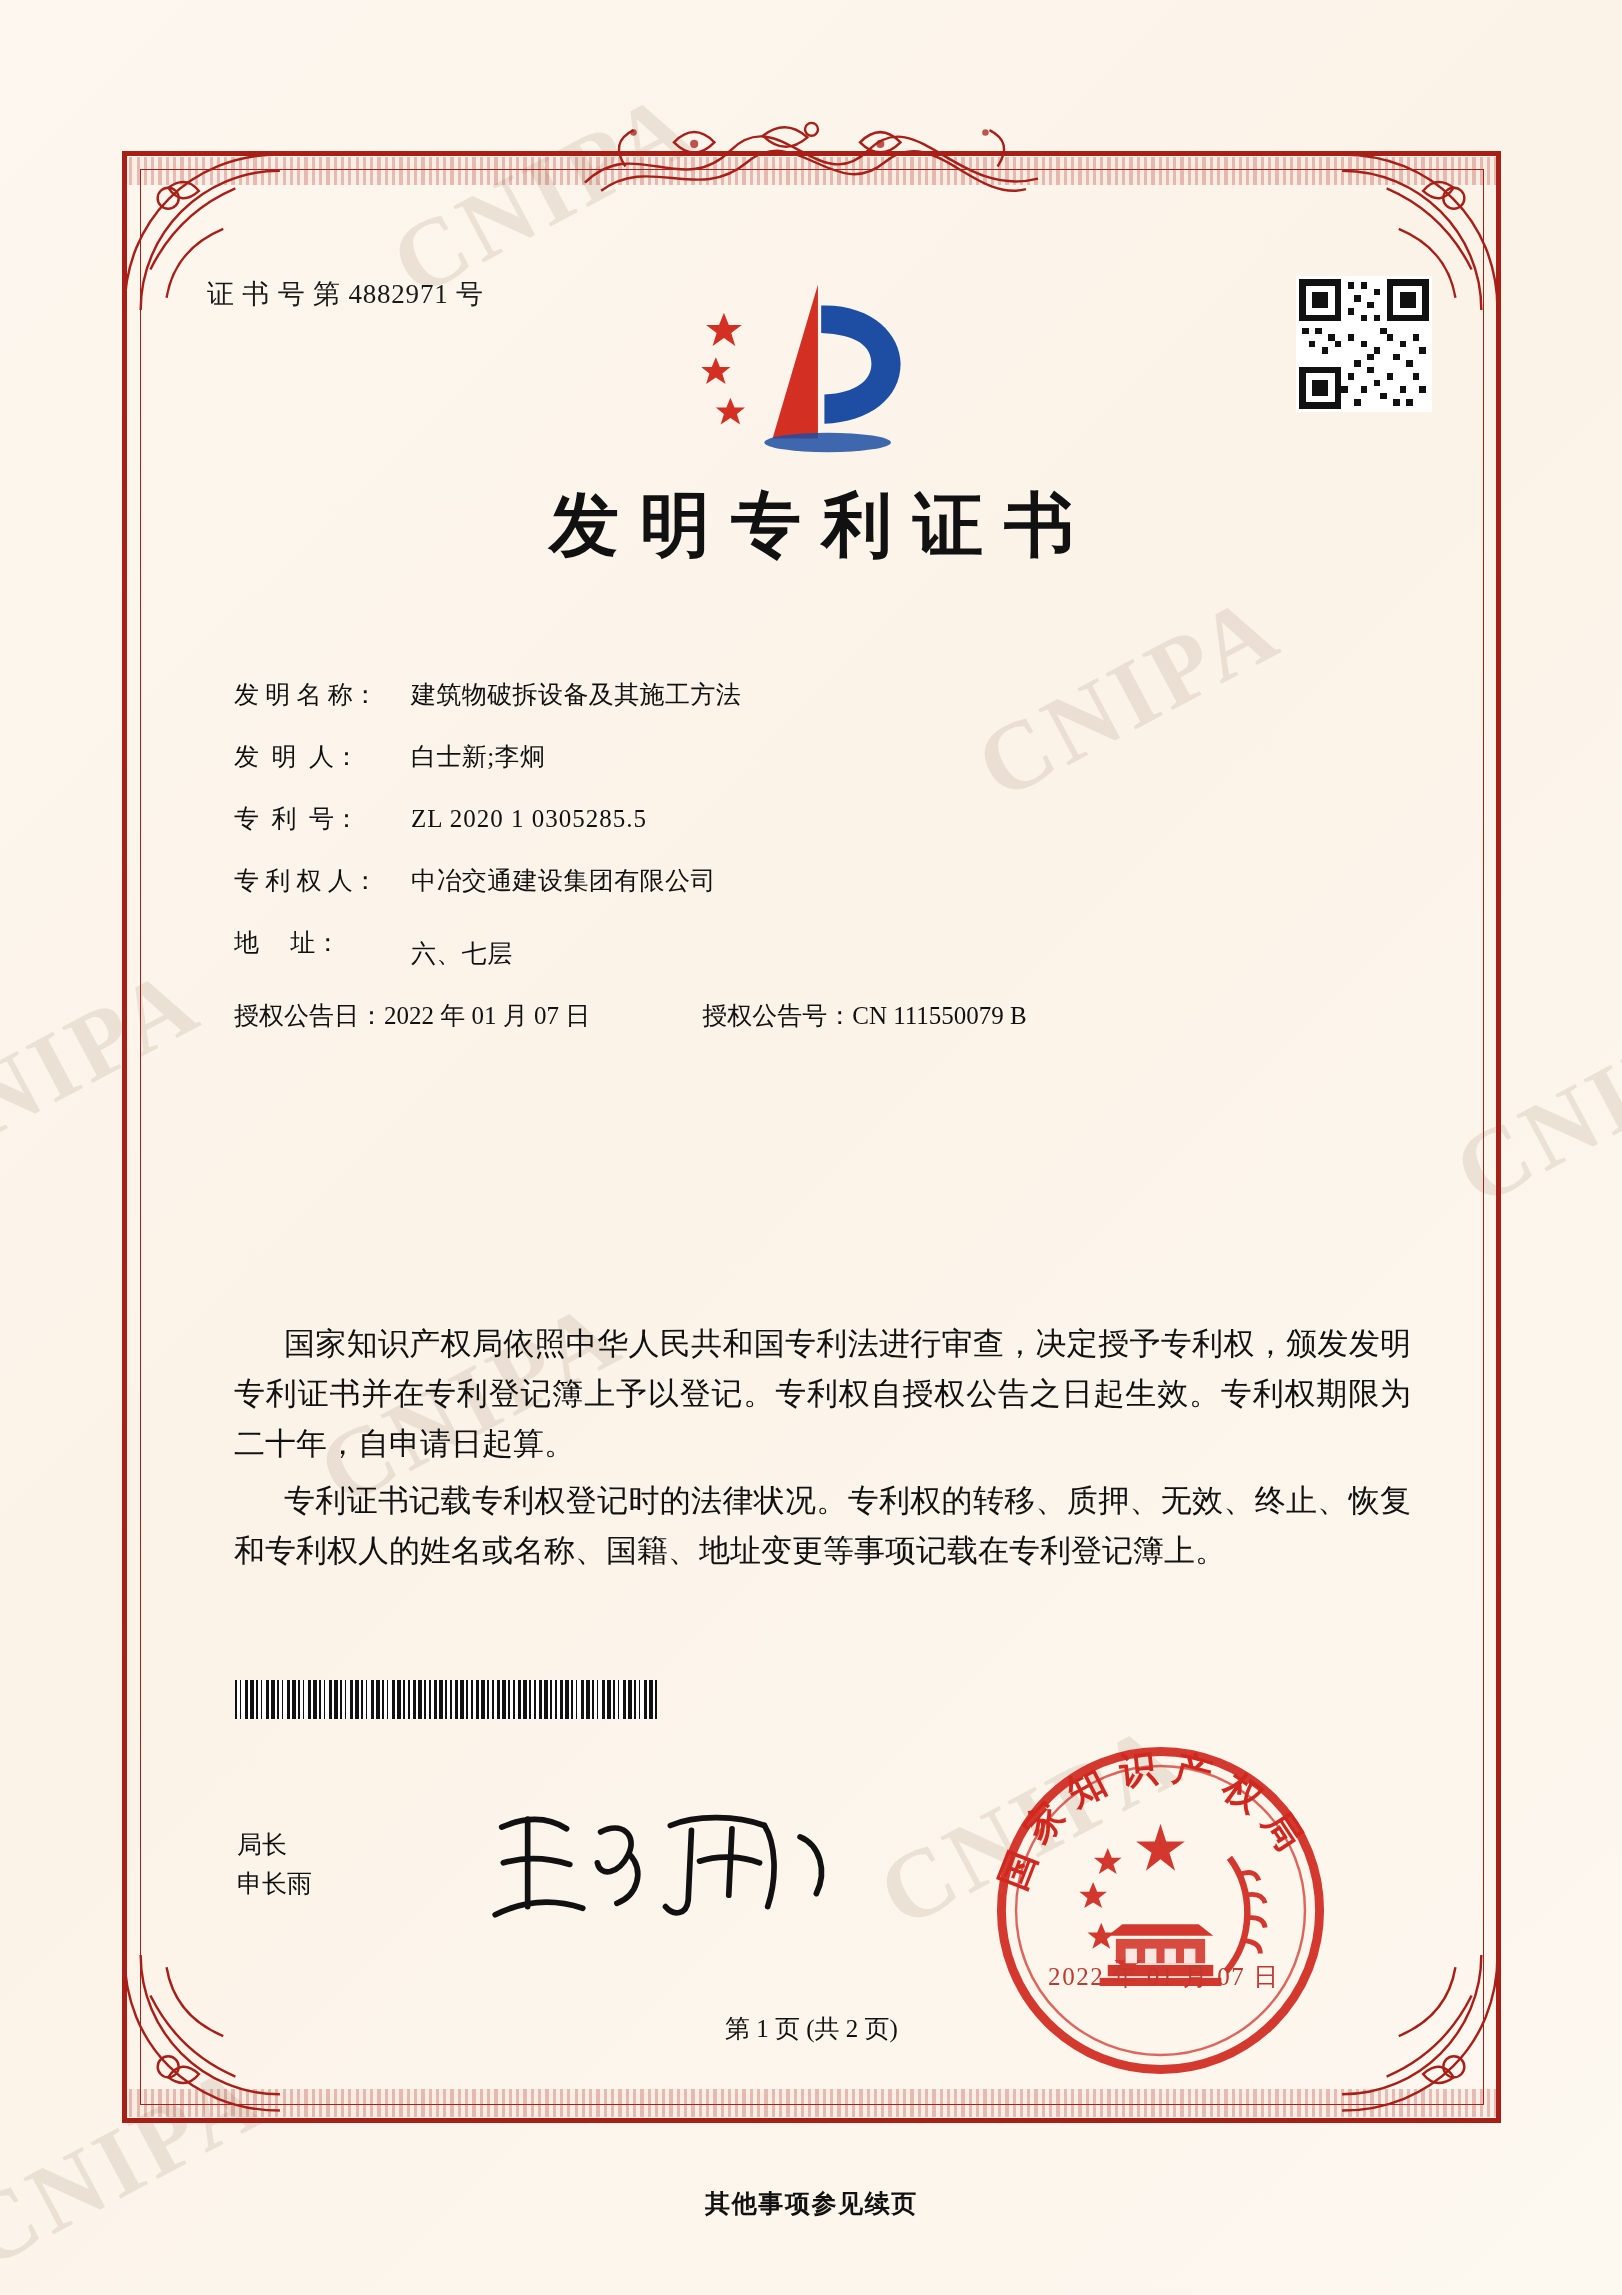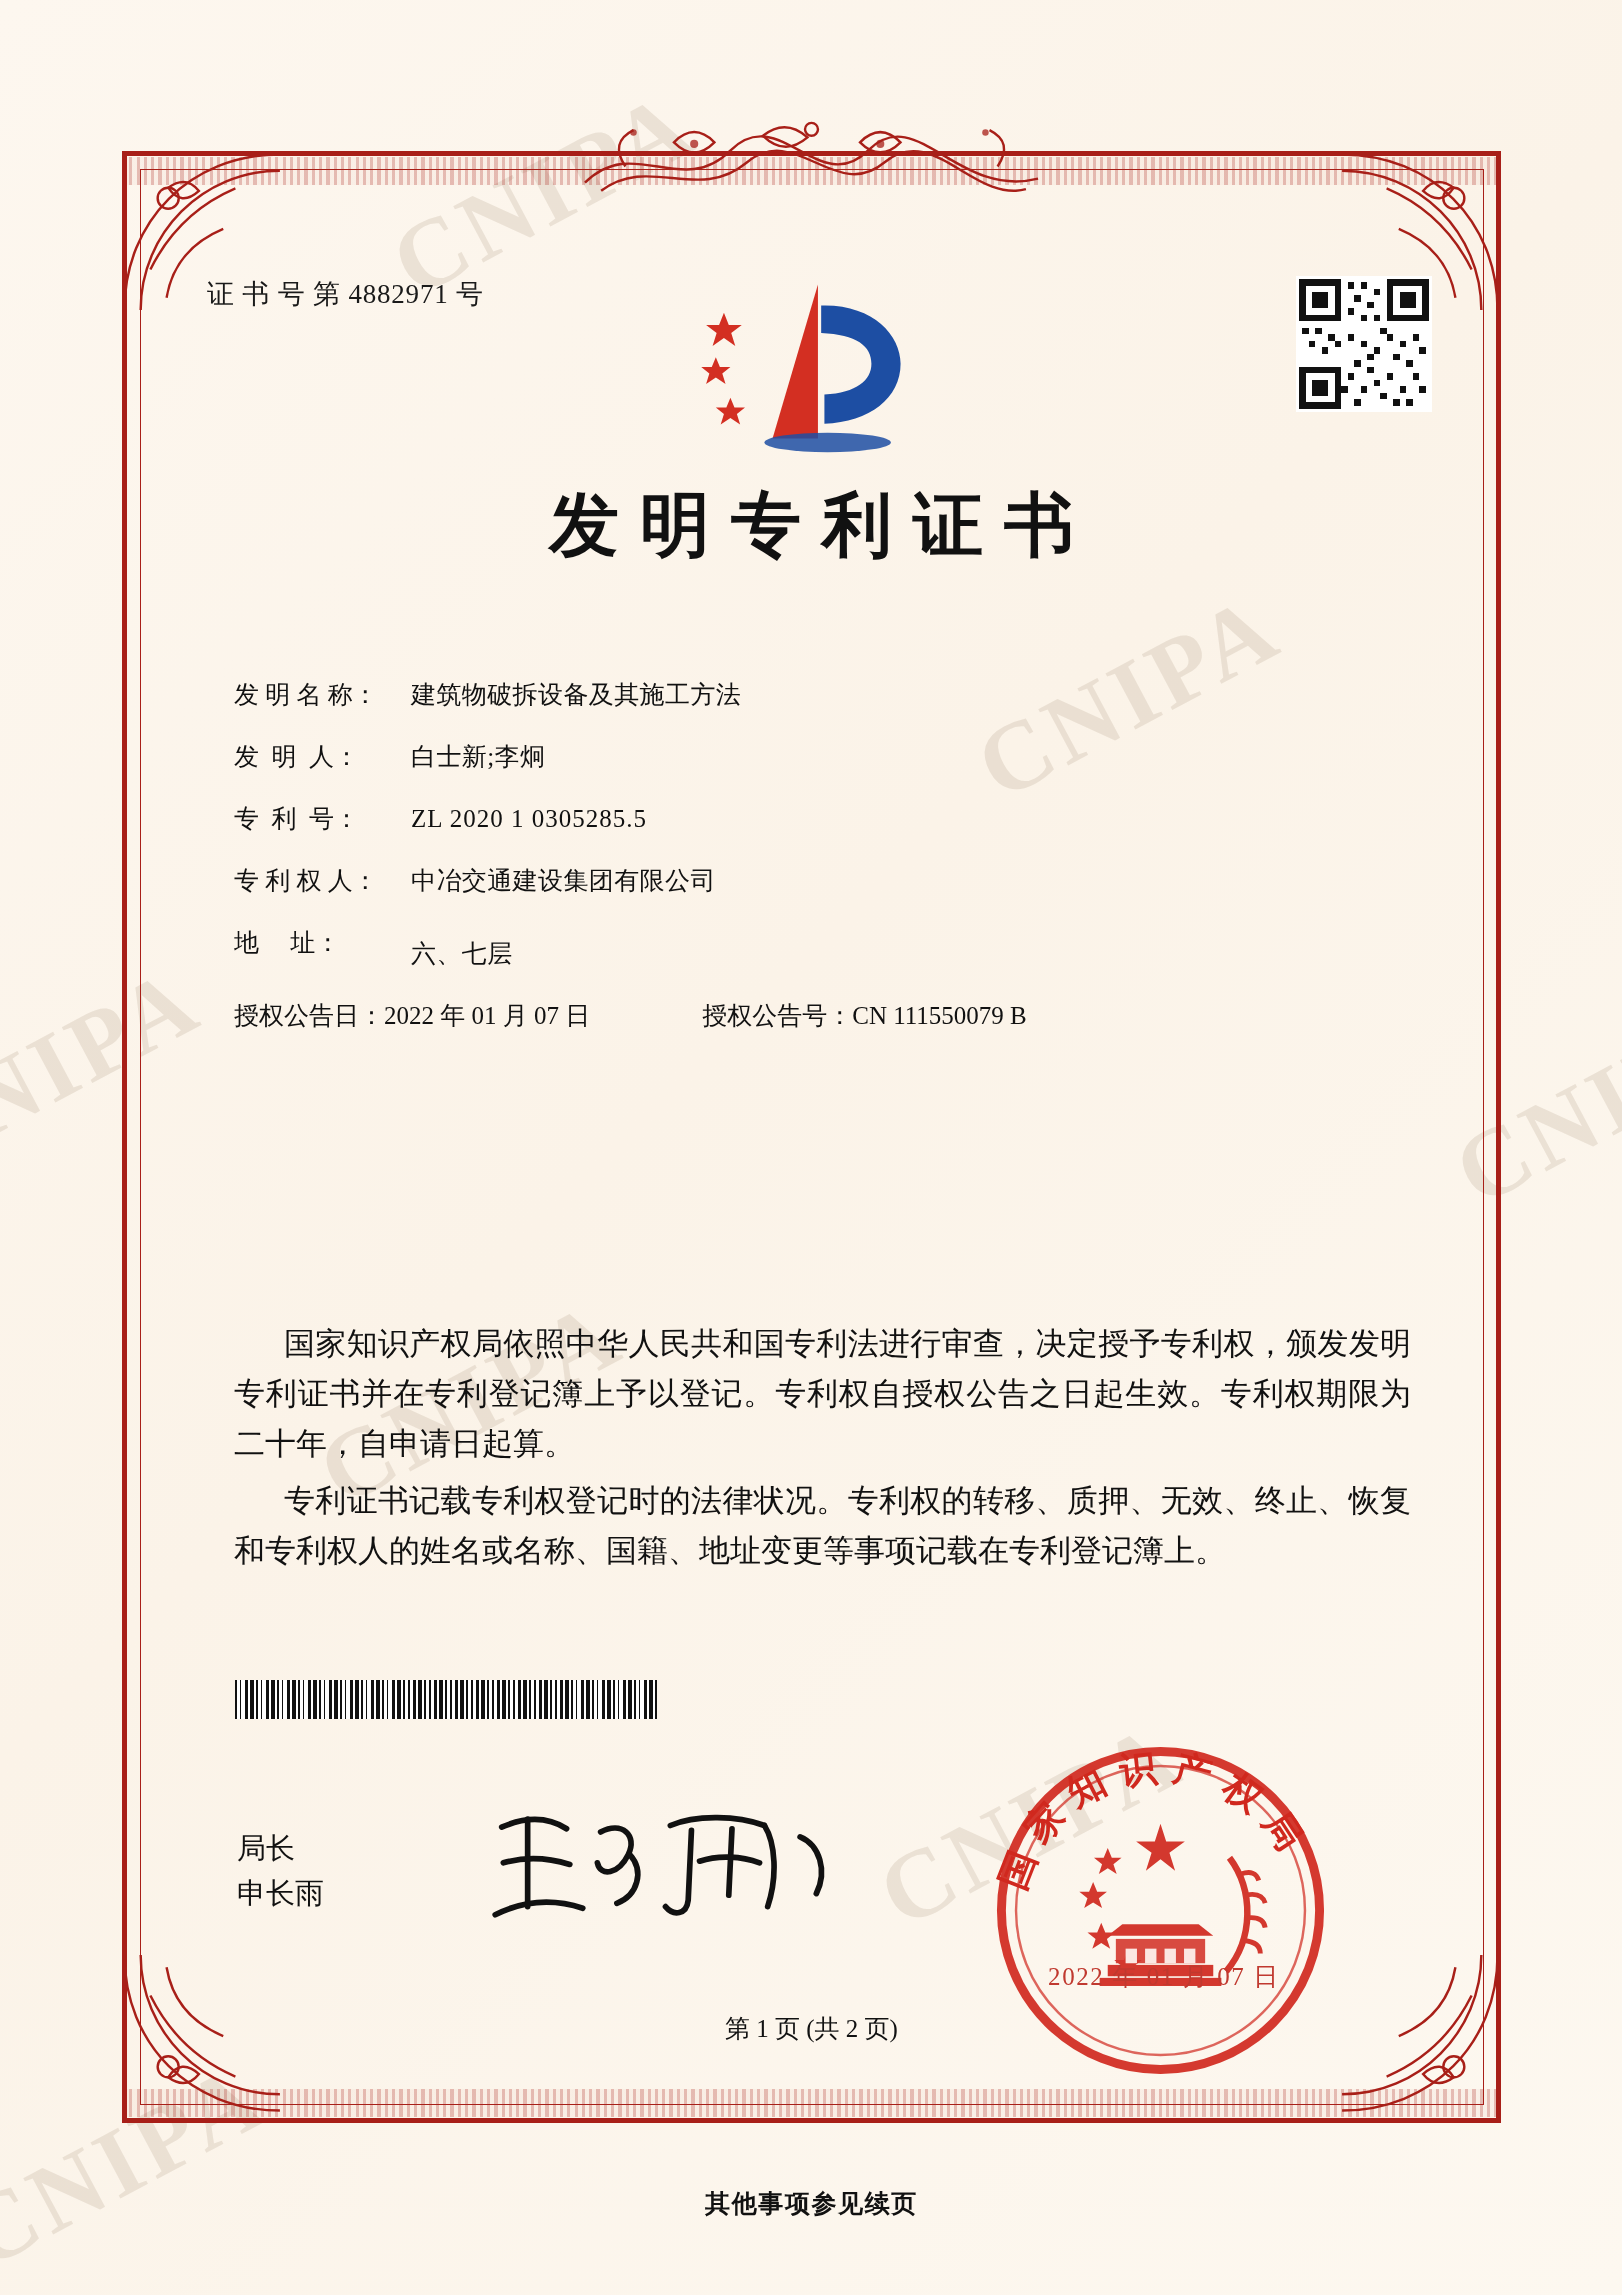--- a/index.html
+++ b/index.html
@@ -194,21 +194,21 @@
         #111 4.9px, #111 6.5px, #fff 6.5px, #fff 10.5px,
         #111 10.5px, #111 13px, #fff 13px, #fff 14.6px,
         #111 14.6px, #111 18.7px, #fff 18.7px, #fff 21px);
   }
 
   
   .sig-label {
     position: absolute;
     left: 237px;
     top: 1826px;
-    font-size: 29px;
+    font-size: 25px;
     color: #111;
     line-height: 1.55;
   }
   .sig-hand {
     position: absolute;
     left: 479px;
     top: 1793px;
     width: 373px;
     height: 138px;
   }

